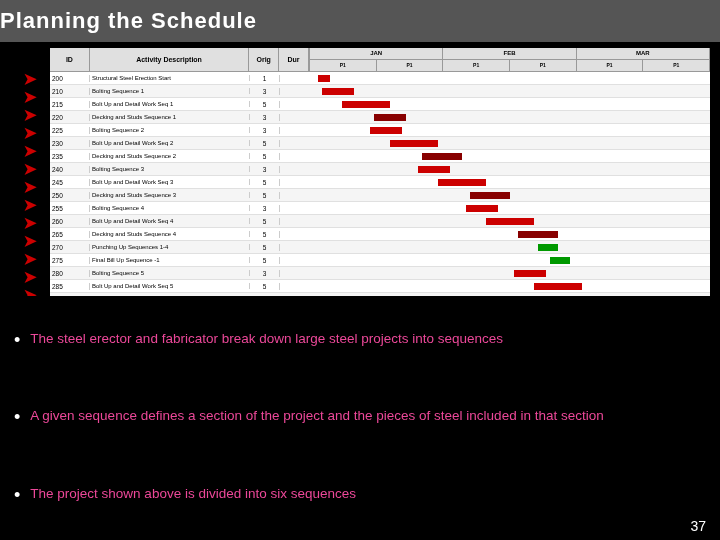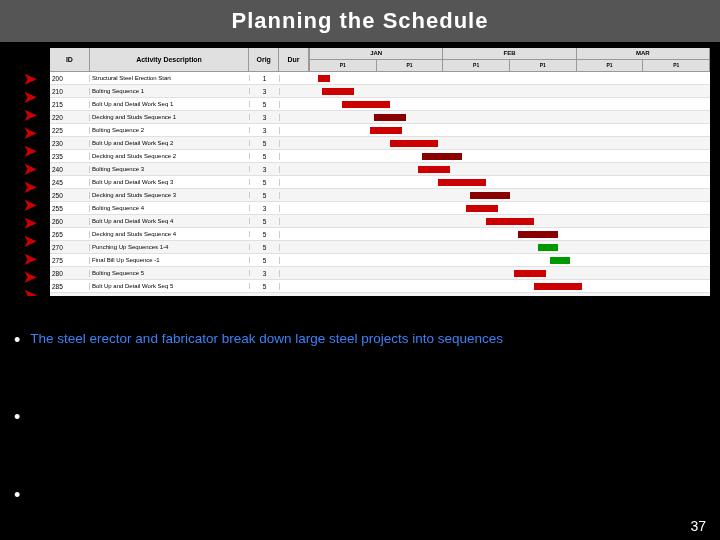--- a/index.html
+++ b/index.html
@@ -12,21 +12,20 @@
       overflow: hidden;
     }
     .page {
       width: 720px;
       height: 540px;
       display: flex;
       flex-direction: column;
     }
     .title-bar {
       background: #555;
-      text-align: center;
       padding: 8px 0;
       font-size: 22px;
       font-weight: bold;
       color: #fff;
       letter-spacing: 1px;
     }
     .main-content {
       display: flex;
       flex-direction: column;
       flex: 1;
@@ -181,21 +180,21 @@
       padding: 2px 4px;
     }
     .bullet-dot {
       color: #fff;
       font-size: 18px;
       line-height: 1.2;
       flex-shrink: 0;
     }
     .bullet-text {
       font-size: 13.5px;
-      color: #3b82f6;
+      color: #ec4899;
       line-height: 1.4;
       flex: 1;
     }
     .page-number {
       position: absolute;
       bottom: 6px;
       right: 14px;
       font-size: 14px;
       color: #fff;
     }
@@ -446,21 +445,23 @@
       </div>
     </div>
 
     <div class="bullets">
       <div class="bullet-item">
         <span class="bullet-dot">•</span>
         <span class="bullet-text">The steel erector and fabricator break down large steel projects into sequences</span>
       </div>
       <div class="bullet-item">
         <span class="bullet-dot">•</span>
+        <span class="bullet-text">A given sequence defines a section of the project and the pieces of steel included in that section</span>
       </div>
       <div class="bullet-item">
         <span class="bullet-dot">•</span>
+        <span class="bullet-text">The project  shown above is divided into six sequences</span>
       </div>
     </div>
   </div>
 
   <div class="page-number">37</div>
 </div>
 
 </body></html>

